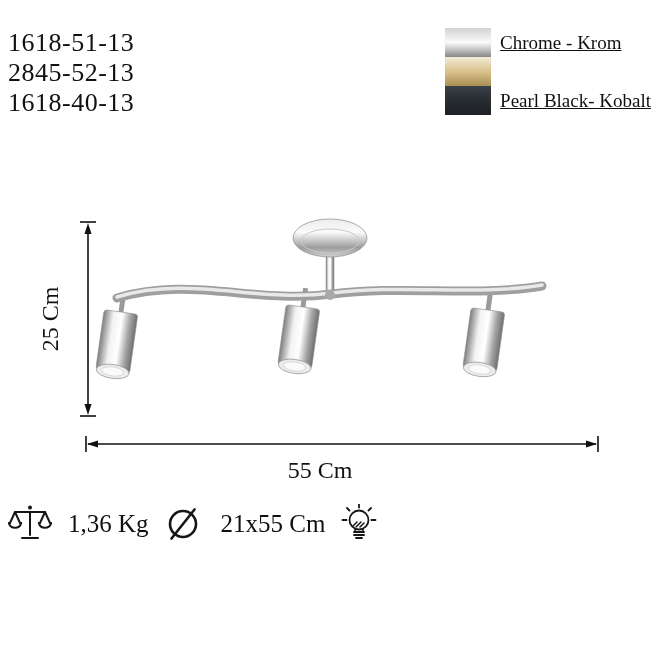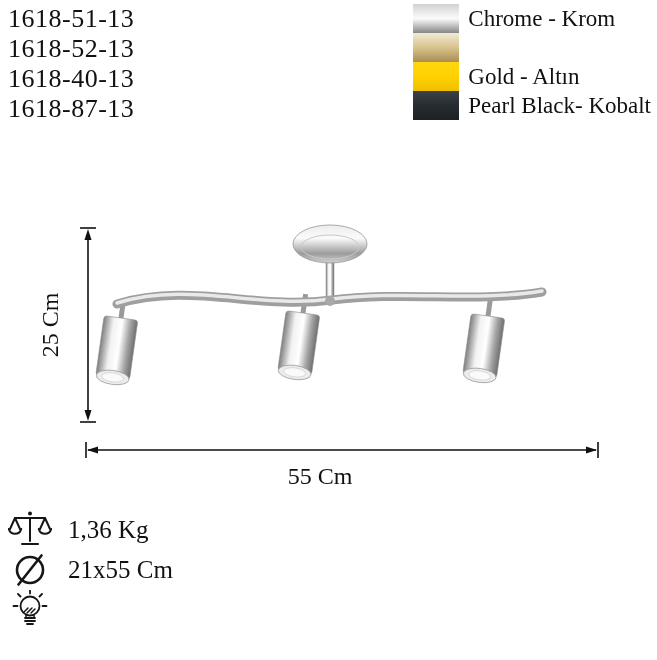--- a/index.html
+++ b/index.html
@@ -4,61 +4,56 @@
 <style>
   * { margin:0; padding:0; box-sizing:border-box; }
   html,body { background:#ffffff; }
   body {
     width:657px; height:660px; overflow:hidden;
     font-family:"Liberation Serif", serif; color:#111;
   }
   .sheet { position:relative; width:657px; height:660px; background:#fff; }
 
   
-  .header { display:flex; justify-content:space-between; align-items:flex-start; padding:4px 6px 0 8px; }
+  .header { display:flex; justify-content:space-between; align-items:flex-start; padding:4px 6px 0 8px;margin-top:24px; }
   .codes .code { font-size:26px; line-height:30px; letter-spacing:0.5px; }
   .finishes { display:flex; flex-direction:column; }
   .finish { display:flex; align-items:stretch; height:29px; }
   .swatch { width:46px; height:29px; flex:0 0 46px; }
-  .finish-label { font-size:23px; line-height:29px; margin-left:9px; white-space:nowrap; }
+  .finish-label { font-size:19px; line-height:29px; margin-left:9px; white-space:nowrap;text-decoration:underline; }
 
   
   .drawing { margin-top:86px; }
   .drawing svg { display:block; }
   .fixture text { font-family:"Liberation Serif", serif; font-size:24px; fill:#111; }
 
   
-  .specs { padding:8px 0 0 8px; display:flex; flex-direction:column; }
+  .specs { padding:8px 0 0 8px; display:flex; gap:12px; }
   .spec { display:flex; align-items:center; height:40px; }
   .spec-icon { width:44px; height:40px; flex:0 0 44px; stroke:#161616; fill:none; stroke-width:2; stroke-linecap:round; }
   .spec-value { font-size:25px; margin-left:16px; }
 </style>
 </head>
 <body>
 
 <div class="sheet">
 
   <div class="header">
     <div class="codes">
       <div class="code">1618-51-13</div>
-      <div class="code">1618-52-13</div>
+      <div class="code">2845-52-13</div>
       <div class="code">1618-40-13</div>
-      <div class="code">1618-87-13</div>
     </div>
     <div class="finishes">
       <div class="finish">
         <span class="swatch" style="background: linear-gradient(rgb(210, 210, 210), rgb(251, 251, 251), rgb(134, 134, 134));"></span>
         <span class="finish-label">Chrome - Krom</span>
       </div>
       <div class="finish">
         <span class="swatch" style="background: linear-gradient(rgb(241, 234, 214), rgb(217, 194, 140), rgb(169, 142, 84));"></span>
-      </div>
-      <div class="finish">
-        <span class="swatch" style="background: linear-gradient(rgb(255, 214, 15), rgb(255, 209, 0), rgb(239, 192, 0));"></span>
-        <span class="finish-label">Gold - Altın</span>
       </div>
       <div class="finish">
         <span class="swatch" style="background: linear-gradient(rgb(58, 65, 71), rgb(39, 44, 48), rgb(29, 33, 37));"></span>
         <span class="finish-label">Pearl Black- Kobalt</span>
       </div>
     </div>
   </div>
 
   <div class="drawing">
     <svg class="fixture" width="657" height="292" viewBox="0 0 657 292">

